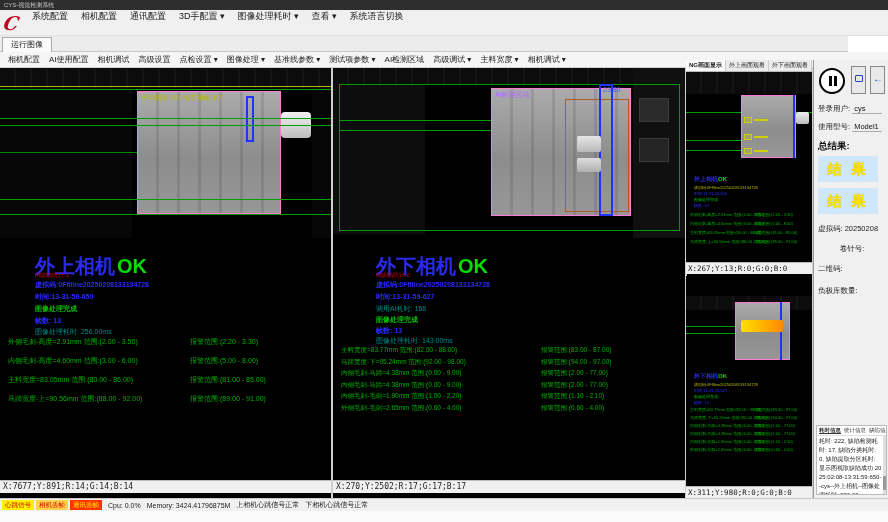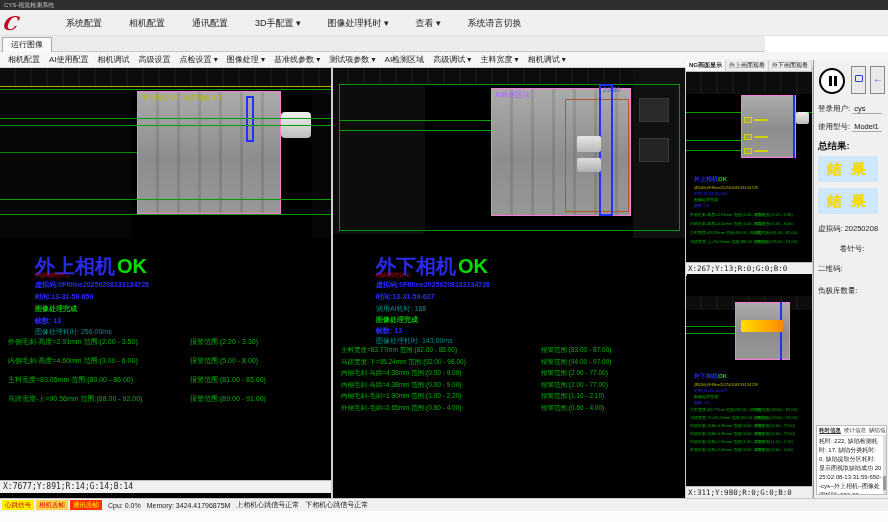--- a/index.html
+++ b/index.html
@@ -7,23 +7,23 @@
   body{font-family:"Liberation Sans", sans-serif;}
   .app{position:relative;width:888px;height:522px;background:#fff;overflow:hidden;}
   .abs{position:absolute;}
   .hline{position:absolute;height:1px;}
   .vline{position:absolute;width:1px;}
 
   
   .titlebar{position:absolute;left:0;top:0;width:888px;height:10px;background:#2e2e2e;color:#c8c8c8;font-size:6px;line-height:10px;padding-left:4px;}
   .menubar{position:absolute;left:0;top:10px;width:888px;height:26px;background:#f0f0f0;border-bottom:1px solid #e0e0e0;}
   .logo{position:absolute;left:4px;top:2px;width:22px;height:22px;color:#c00020;font-family:"DejaVu Serif",serif;font-style:italic;font-weight:bold;font-size:19px;line-height:22px;transform:skewX(-12deg);}
-  .menuitems{position:absolute;left:32px;top:0;height:26px;display:flex;align-items:center;gap:27px;margin-left:34px;}
+  .menuitems{position:absolute;left:32px;top:0;height:26px;display:flex;gap:13px;}
   .menuitems span{font-size:9px;color:#222;cursor:default;}
-  .tabrow{position:absolute;left:0;top:36px;width:765px;height:16px;background:#ececec;border-bottom:1px solid #c8c8c8;}
+  .tabrow{position:absolute;left:0;top:36px;width:848px;height:16px;background:#ececec;border-bottom:1px solid #c8c8c8;}
   .runtab{position:absolute;left:2px;top:1px;height:15px;padding:0 8px;background:#fafafa;border:1px solid #aaa;border-bottom:none;font-size:8px;line-height:14px;color:#222;}
   .toolbar{position:absolute;left:0;top:52px;width:888px;height:16px;background:#f5f5f5;border-bottom:1px solid #d0d0d0;display:flex;align-items:center;gap:9px;padding-left:8px;}
   .toolbar span{font-size:8px;color:#222;white-space:nowrap;}
 
   
   .main{position:absolute;left:0;top:68px;width:888px;height:430px;background:#000;}
   .sep{position:absolute;top:0;height:430px;width:2px;background:#cfcfcf;}
 
   .campanel{position:absolute;top:0;height:430px;background:#000;overflow:hidden;}
   .coordbar{position:absolute;left:0;bottom:5px;height:13px;background:#f0f0f0;border-top:1px solid #bbb;color:#222;
@@ -239,20 +239,21 @@
         </div>
           <div class="mrow" style="left: 8px; position: absolute; top: 324px;">
           <span class="mtext">内侧毛刺-毛刺=1.90mm 范围:(1.00 - 2.20)</span>
           <span class="malarm">报警范围:(1.10 - 2.10)</span>
         </div>
           <div class="mrow" style="left: 8px; position: absolute; top: 335.5px;">
           <span class="mtext">外侧毛刺-毛刺=2.65mm 范围:(0.60 - 4.00)</span>
           <span class="malarm">报警范围:(0.60 - 4.00)</span>
         </div>
         </div>
+      <div class="coordbar">X:270;Y:2502;R:17;G:17;B:17</div>
     </div>
 
     <div class="sep" style="left:331px;"></div>
     <div class="sep" style="left:685px;"></div>
     <div class="sep" style="left:812px;"></div>
 
     <div class="ngcol">
       <div class="ngtabs">
           <span>NG画面显示</span>
           <span>外上画面观看</span>

